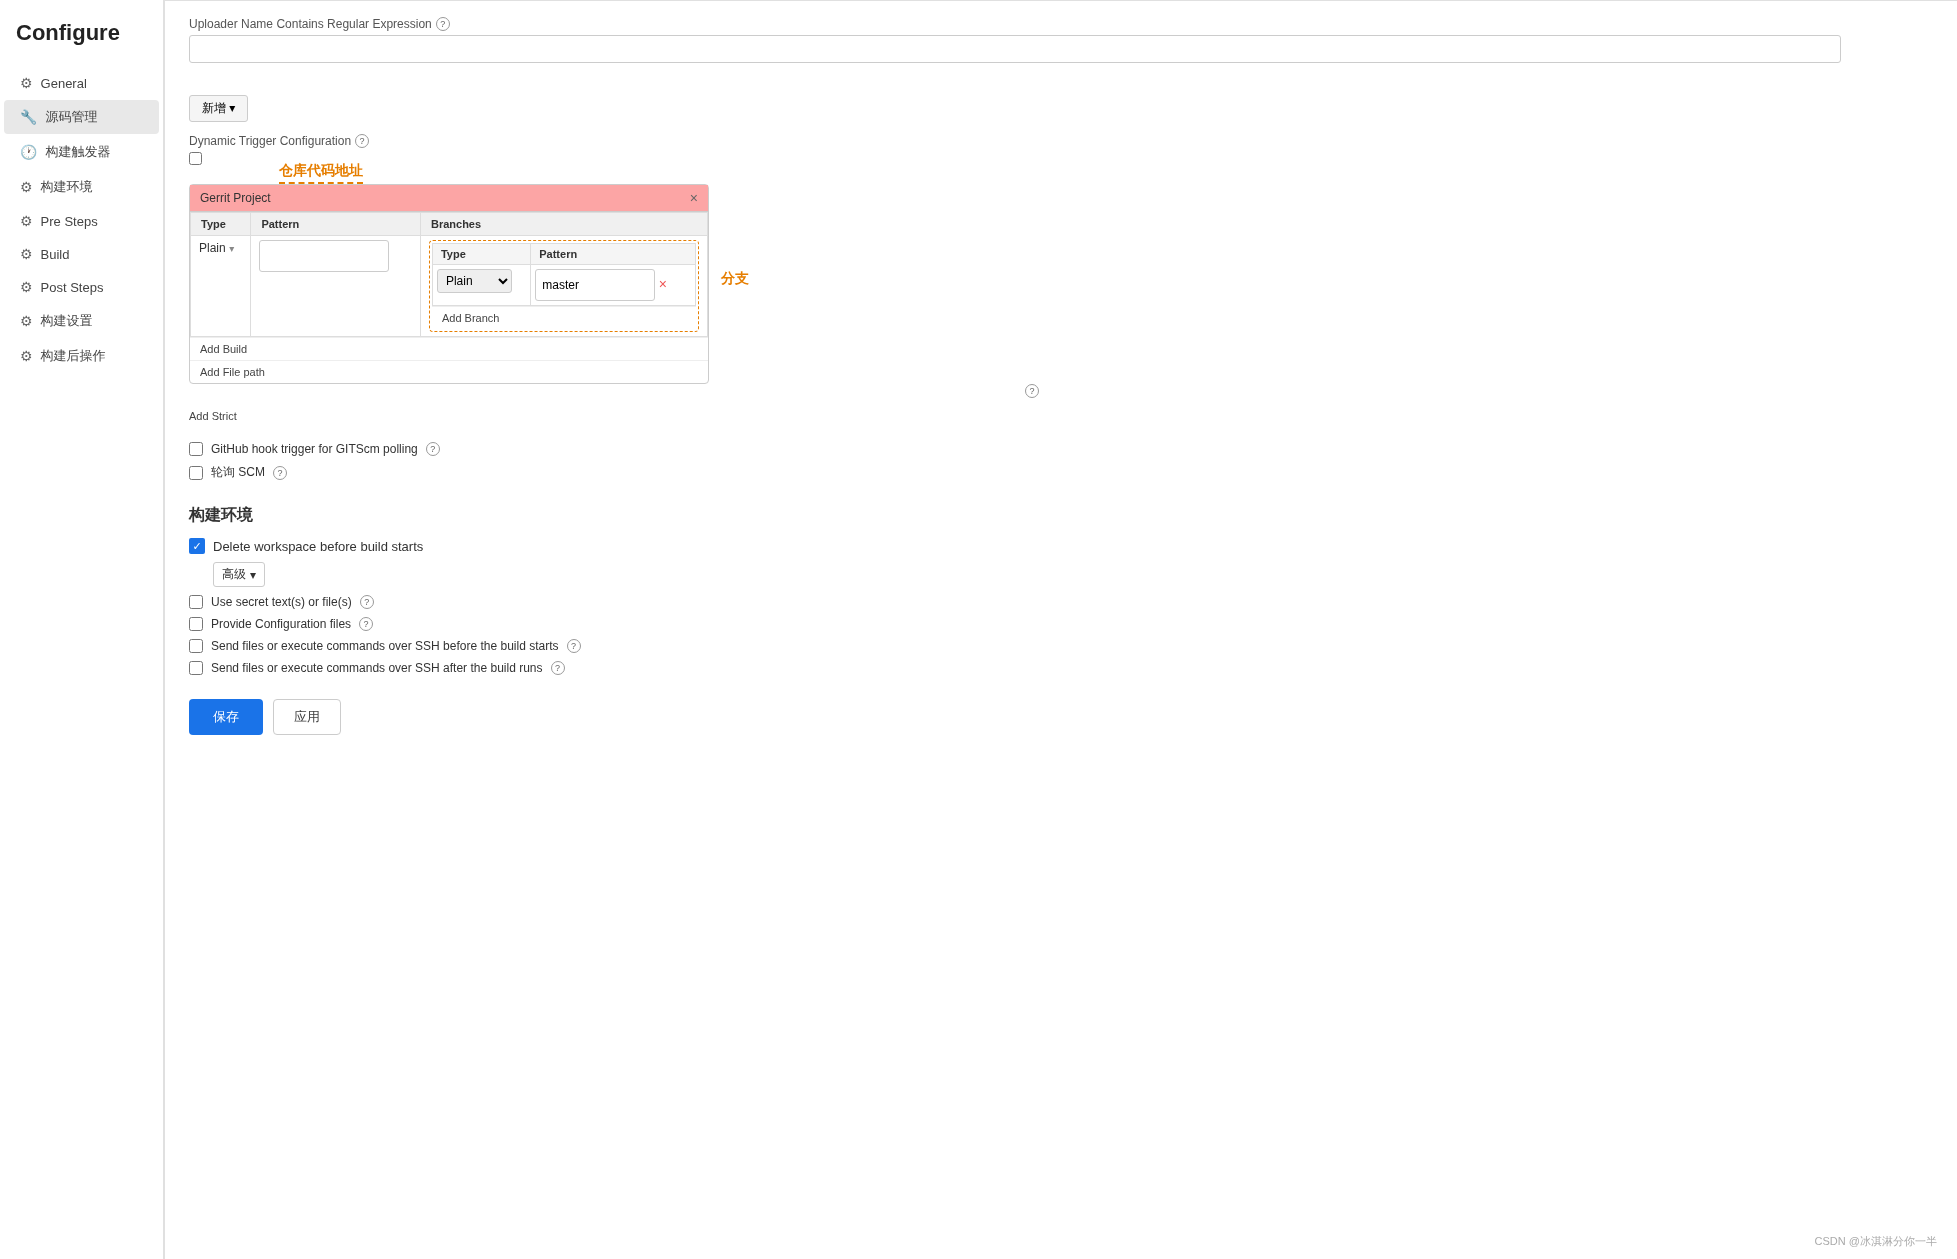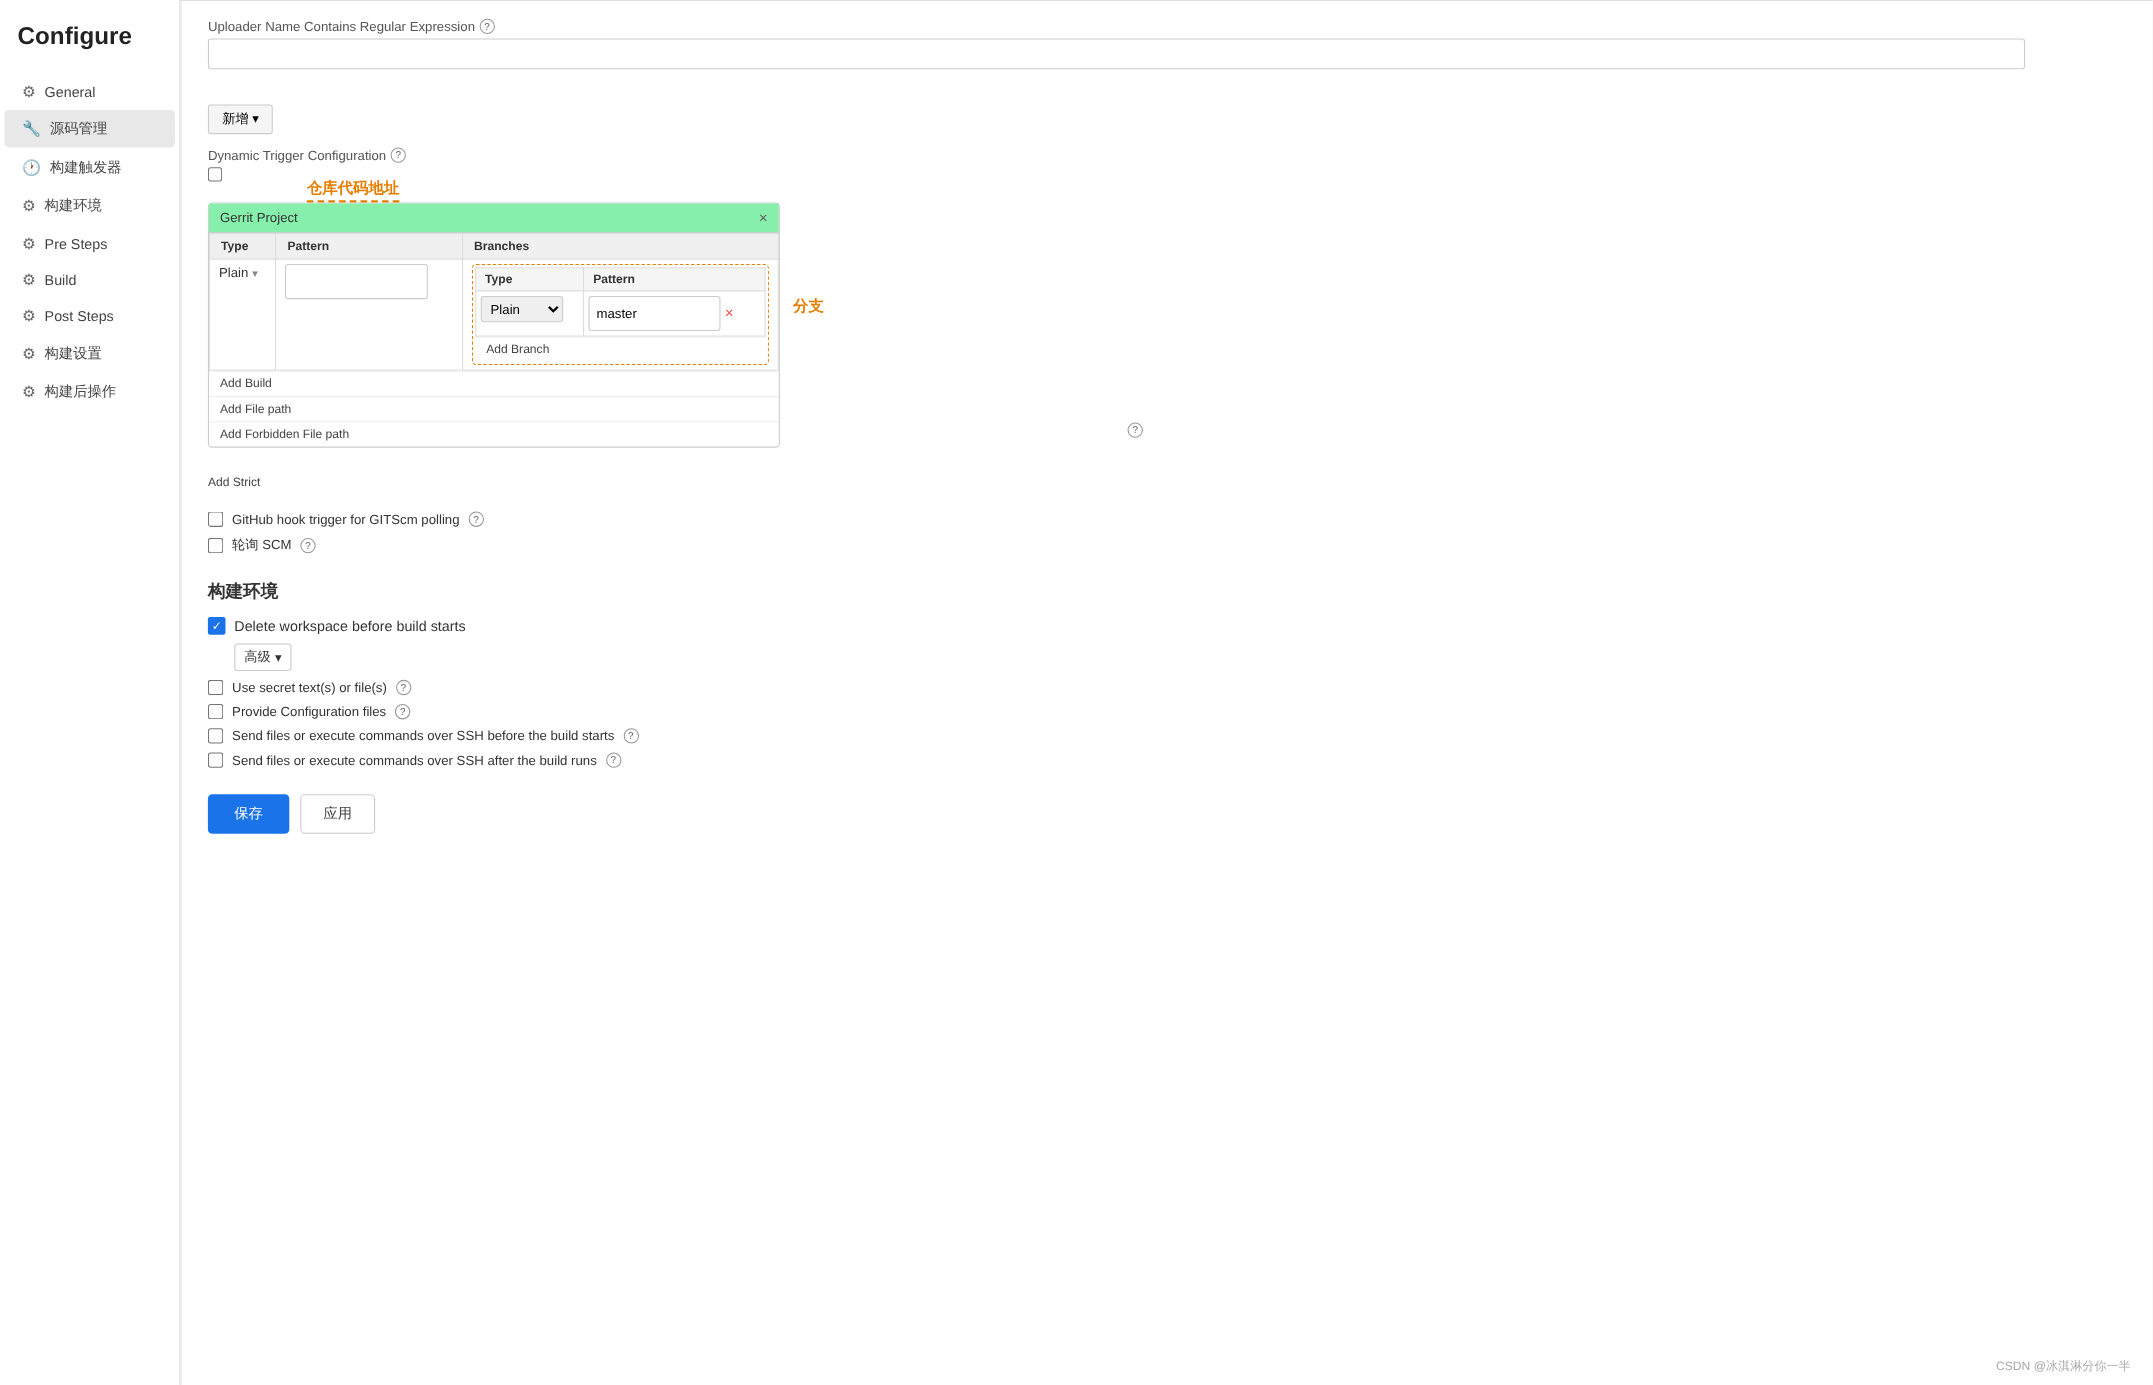--- a/index.html
+++ b/index.html
@@ -88,21 +88,21 @@
     
     .gerrit-panel {
       border: 1px solid #ccc;
       border-radius: 4px;
       background: #fff;
       margin-bottom: 16px;
       position: relative;
       max-width: 520px;
     }
     .gerrit-header {
-      background: #86efac;
+      background: #fca5a5;
       border-bottom: 1px solid #ccc;
       padding: 6px 10px;
       display: flex;
       align-items: center;
       justify-content: space-between;
       font-size: 12px;
     }
     .close-btn {
       background: none;
       border: none;
@@ -409,21 +409,20 @@
                     <span>分支</span>
                   </div>
                 </div>
               </td>
             </tr>
           </tbody>
         </table>
 
         <a class="add-link">Add Build</a>
         <a class="add-link">Add File path</a>
-        <a class="add-link">Add Forbidden File path</a>
       </div>
 
       
       <a class="add-link" style="display:inline-block; margin-top:6px; border:none; padding:4px 0;">Add Strict</a>
 
       
       <span class="help-icon" style="position:absolute; right:-30px; top:200px;">?</span>
     </div>
 
     

